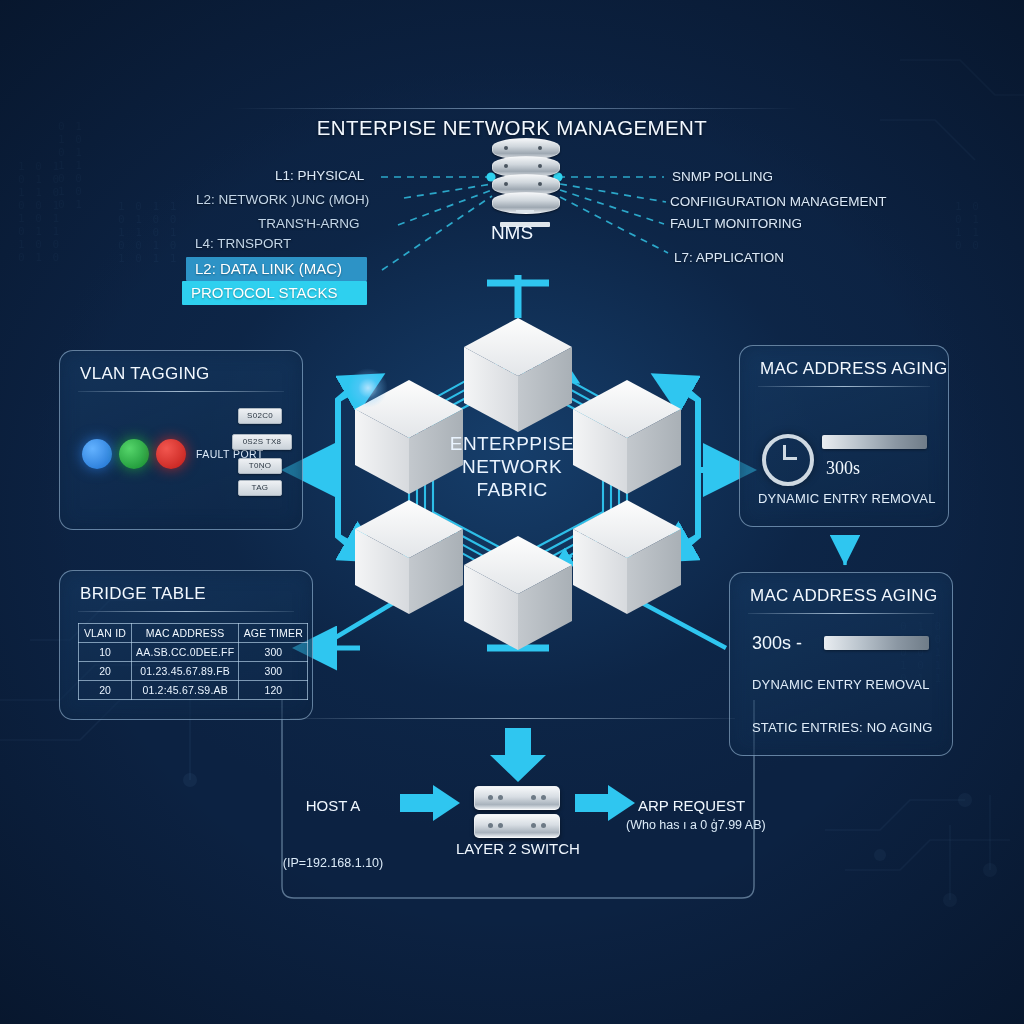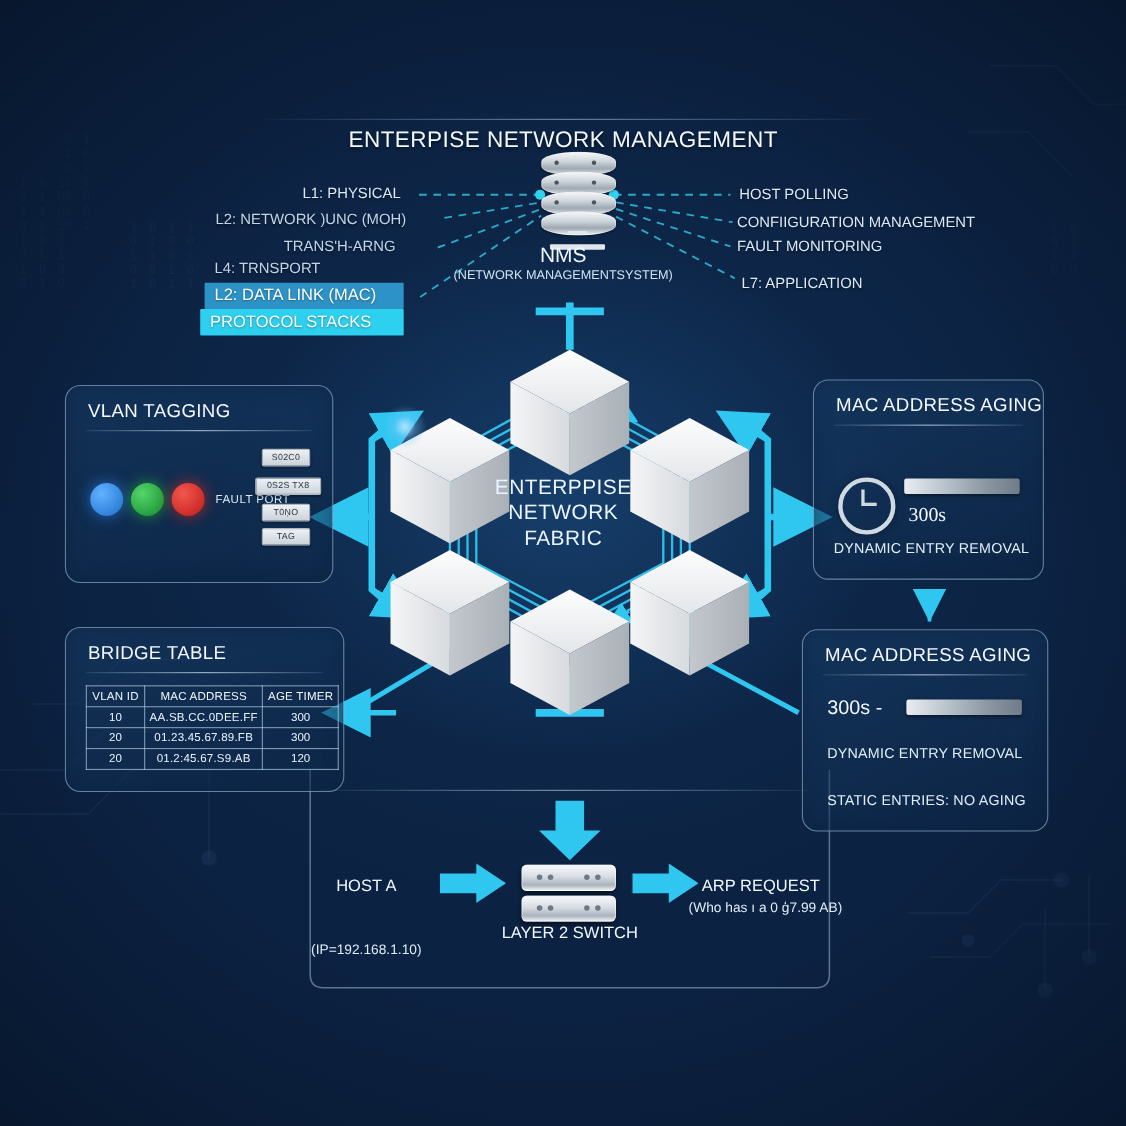--- a/index.html
+++ b/index.html
@@ -196,31 +196,30 @@
         <div class="dot" style="left:46px;top:8px;"></div>
       <div class="dot" style="left:12px;top:26px;"></div>
         <div class="dot" style="left:46px;top:26px;"></div>
       <div class="dot" style="left:12px;top:44px;"></div>
         <div class="dot" style="left:46px;top:44px;"></div>
     </div>
     <div class="db-stem"></div>
     <div class="db-base"></div>
   </div>
   <div class="t nms-lbl">NMS</div>
-  <div class="t nms-sub">(NETWORK MANAGEMENTSYSTEM)</div>
 
   <div class="t llab" style="left:275px;top:168px;">L1: PHYSICAL</div>
   <div class="t llab blur" style="left:196px;top:192px;">L2: NETWORK )UNC (MOH)</div>
   <div class="t llab blur" style="left:258px;top:216px;">TRANS'H-ARNG</div>
   <div class="t llab blur" style="left:195px;top:236px;">L4: TRNSPORT</div>
 
   <div class="hl" style="left:186px;top:257px;width:163px;background:#2d93c6;">L2: DATA LINK (MAC)</div>
   <div class="hl" style="left:182px;top:281px;width:167px;background:#2ed0ef;">PROTOCOL STACKS</div>
 
-  <div class="t llab" style="left:672px;top:169px;">HOST POLLING</div>
+  <div class="t llab" style="left:672px;top:169px;">SNMP POLLING</div>
   <div class="t llab" style="left:670px;top:194px;">CONFIIGURATION MANAGEMENT</div>
   <div class="t llab" style="left:670px;top:216px;">FAULT MONITORING</div>
   <div class="t llab" style="left:674px;top:250px;">L7: APPLICATION</div>
 
   <svg class="lay" viewBox="0 0 1024 1024">
     <defs>
       <marker id="ah" markerWidth="9" markerHeight="9" refX="5" refY="4.5" orient="auto">
         <path d="M0,0 L9,4.5 L0,9 Z" fill="#2fc6f0"></path>
       </marker>
     </defs>

